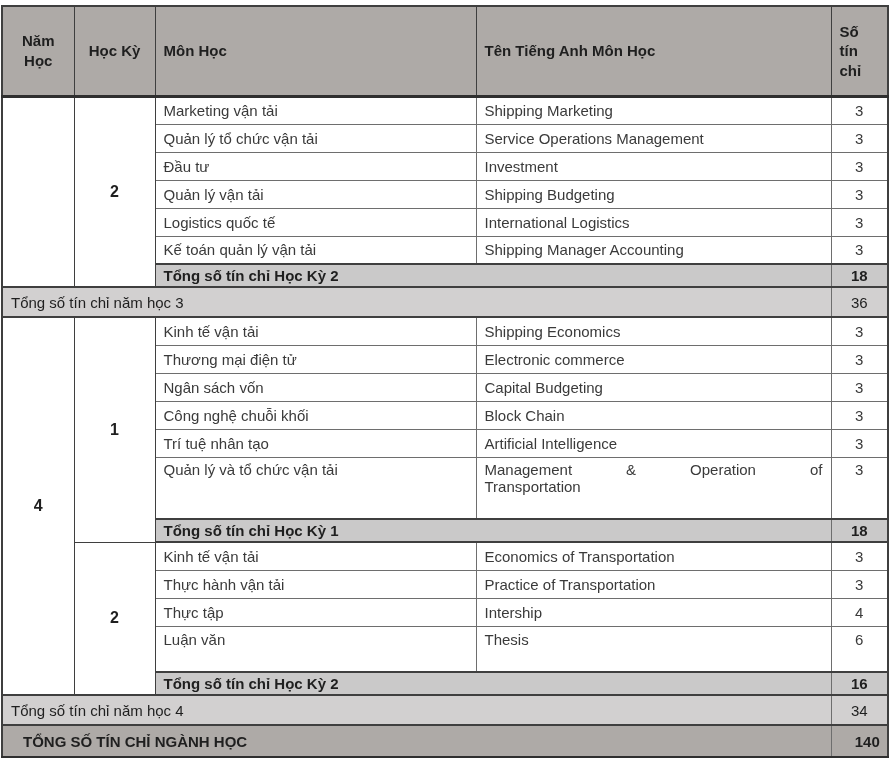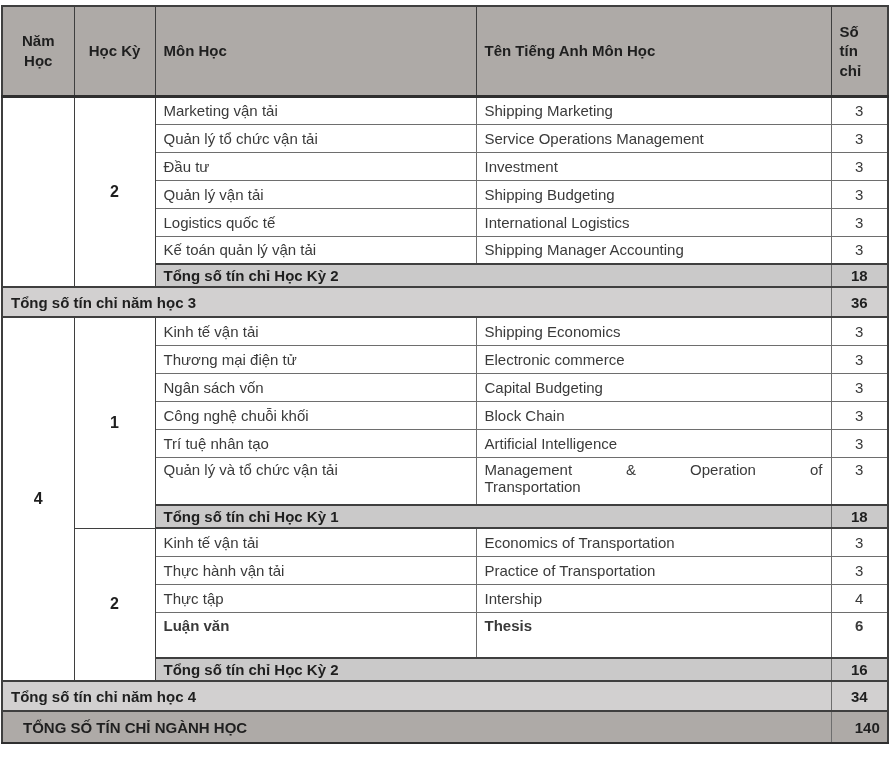--- a/index.html
+++ b/index.html
@@ -49,24 +49,24 @@
     font-weight: bold;
     text-align: center;
     border: 1px solid var(--border_dark);
     border-bottom: 3px solid #2f2f2f;
     line-height: 1.3;
   }
   tr.header-row th.left { text-align: left; }
 
   
   tr.r { height: 28px; }
-  tr.r-double { height: 48px; }
+  tr.r-double { height: 62px; }
   tr.r-double td { vertical-align: top; padding-top: 3px; }
   tr.r-thesis { height: 46px; }
-  tr.r-thesis td.vi, tr.r-thesis td.en, tr.r-thesis td.credit { vertical-align: top; padding-top: 4px; font-weight: bold; }
+  tr.r-thesis td.vi, tr.r-thesis td.en, tr.r-thesis td.credit { vertical-align: top; padding-top: 4px; }
 
   td.year-cell, td.sem-cell {
     text-align: center;
     font-weight: bold;
     color: var(--text_strong);
     font-size: 16px;
     border: 1px solid var(--border_dark);
     vertical-align: middle;
   }
   td.vi, td.en { text-align: left; }
@@ -79,21 +79,21 @@
   tr.sem-total td {
     background: var(--sem_total_bg);
     font-weight: bold;
     color: var(--text_strong);
     border-top: 2px solid var(--border_dark);
     border-bottom: 2px solid var(--border_dark);
   }
   tr.year-total { height: 30px; }
   tr.year-total td {
     background: var(--year_total_bg);
-    font-weight: bold;
+    font-weight: normal;
     color: var(--text_strong);
     border-top: 2px solid var(--border_dark);
     border-bottom: 2px solid var(--border_dark);
   }
   tr.grand-total { height: 32px; }
   tr.grand-total td {
     background: var(--grand_total_bg);
     font-weight: bold;
     color: var(--text_strong);
     border-top: 2px solid var(--border_dark);

